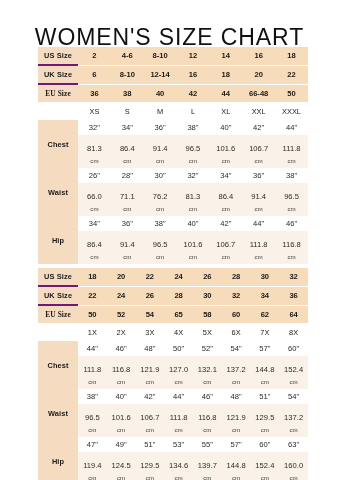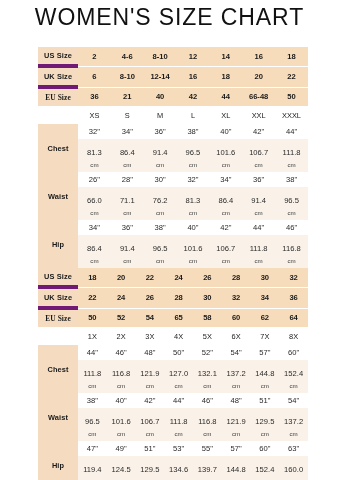--- a/index.html
+++ b/index.html
@@ -15,21 +15,21 @@
   }
   .page {
     position: relative;
     width: 339px;
     height: 480px;
     background: #ffffff;
     box-sizing: border-box;
   }
   .chart-title {
     position: absolute;
-    top: 4px;
+    top: 24px;
     left: 0;
     width: 339px;
     text-align: center;
     font-family: "Liberation Sans", sans-serif;
     font-size: 23px;
     font-weight: 300;
     letter-spacing: 0.9px;
     color: #111111;
     white-space: nowrap;
   }
@@ -82,21 +82,21 @@
     font-weight: bold;
     color: #1a1a1a;
     height: 17px;
     border-bottom: 1px solid #ffffff;
   }
   tr.size-row.last-size td.cell {
     border-bottom: none;
   }
   tr.size-row td.rowlabel {
     height: 17px;
-    border-bottom: 4px solid #701a75;
+    border-bottom: 2px solid #701a75;
   }
   tr.size-row.last-size td.rowlabel {
     border-bottom: none;
     font-family: Liberation Serif, serif;
   }
 
   
   tr.letter-row td.cell {
     background: #ffffff;
     font-size: 7.4px;
@@ -168,21 +168,21 @@
             <td class="cell ">8-10</td>
             <td class="cell ">12-14</td>
             <td class="cell ">16</td>
             <td class="cell ">18</td>
             <td class="cell ">20</td>
             <td class="cell ">22</td>
           </tr>
           <tr class="size-row last-size">
             <td class="rowlabel peach-head">EU Size</td>
             <td class="cell ">36</td>
-            <td class="cell ">21</td>
+            <td class="cell ">38</td>
             <td class="cell ">40</td>
             <td class="cell ">42</td>
             <td class="cell ">44</td>
             <td class="cell ">66-48</td>
             <td class="cell ">50</td>
           </tr>
           <tr class="letter-row">
             <td class="rowlabel blank"></td>
             <td class="cell ">XS</td>
             <td class="cell ">S</td>

